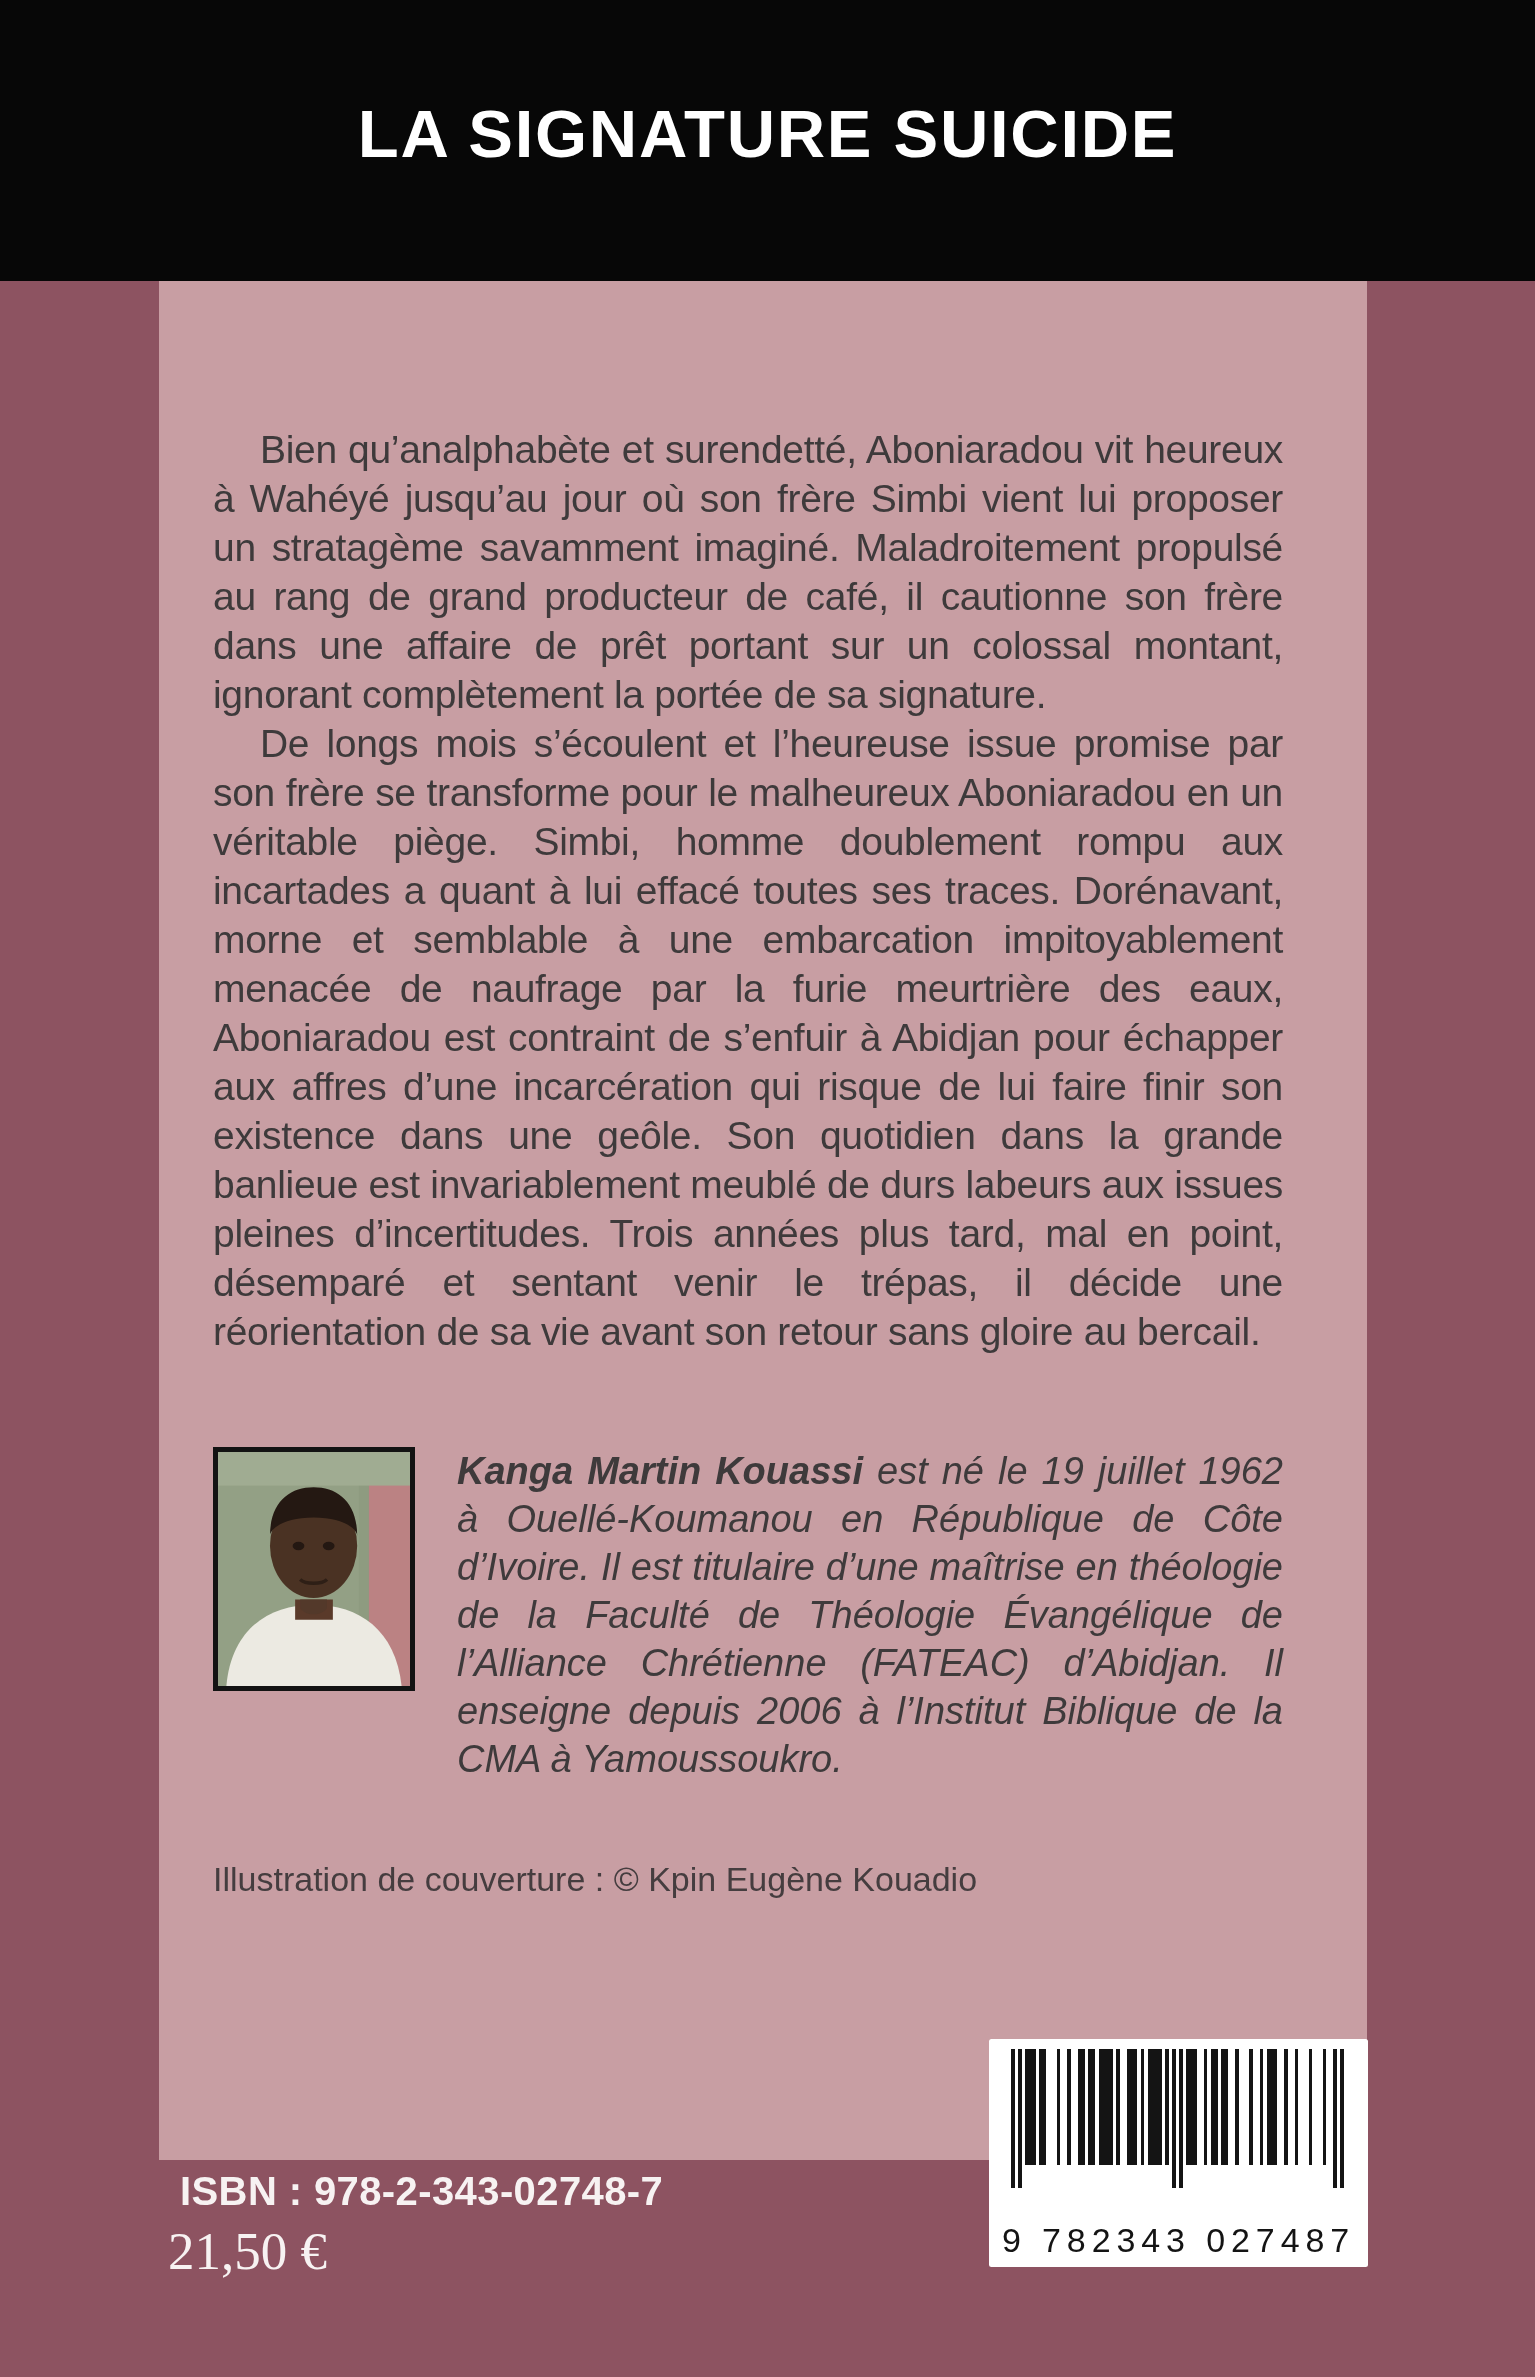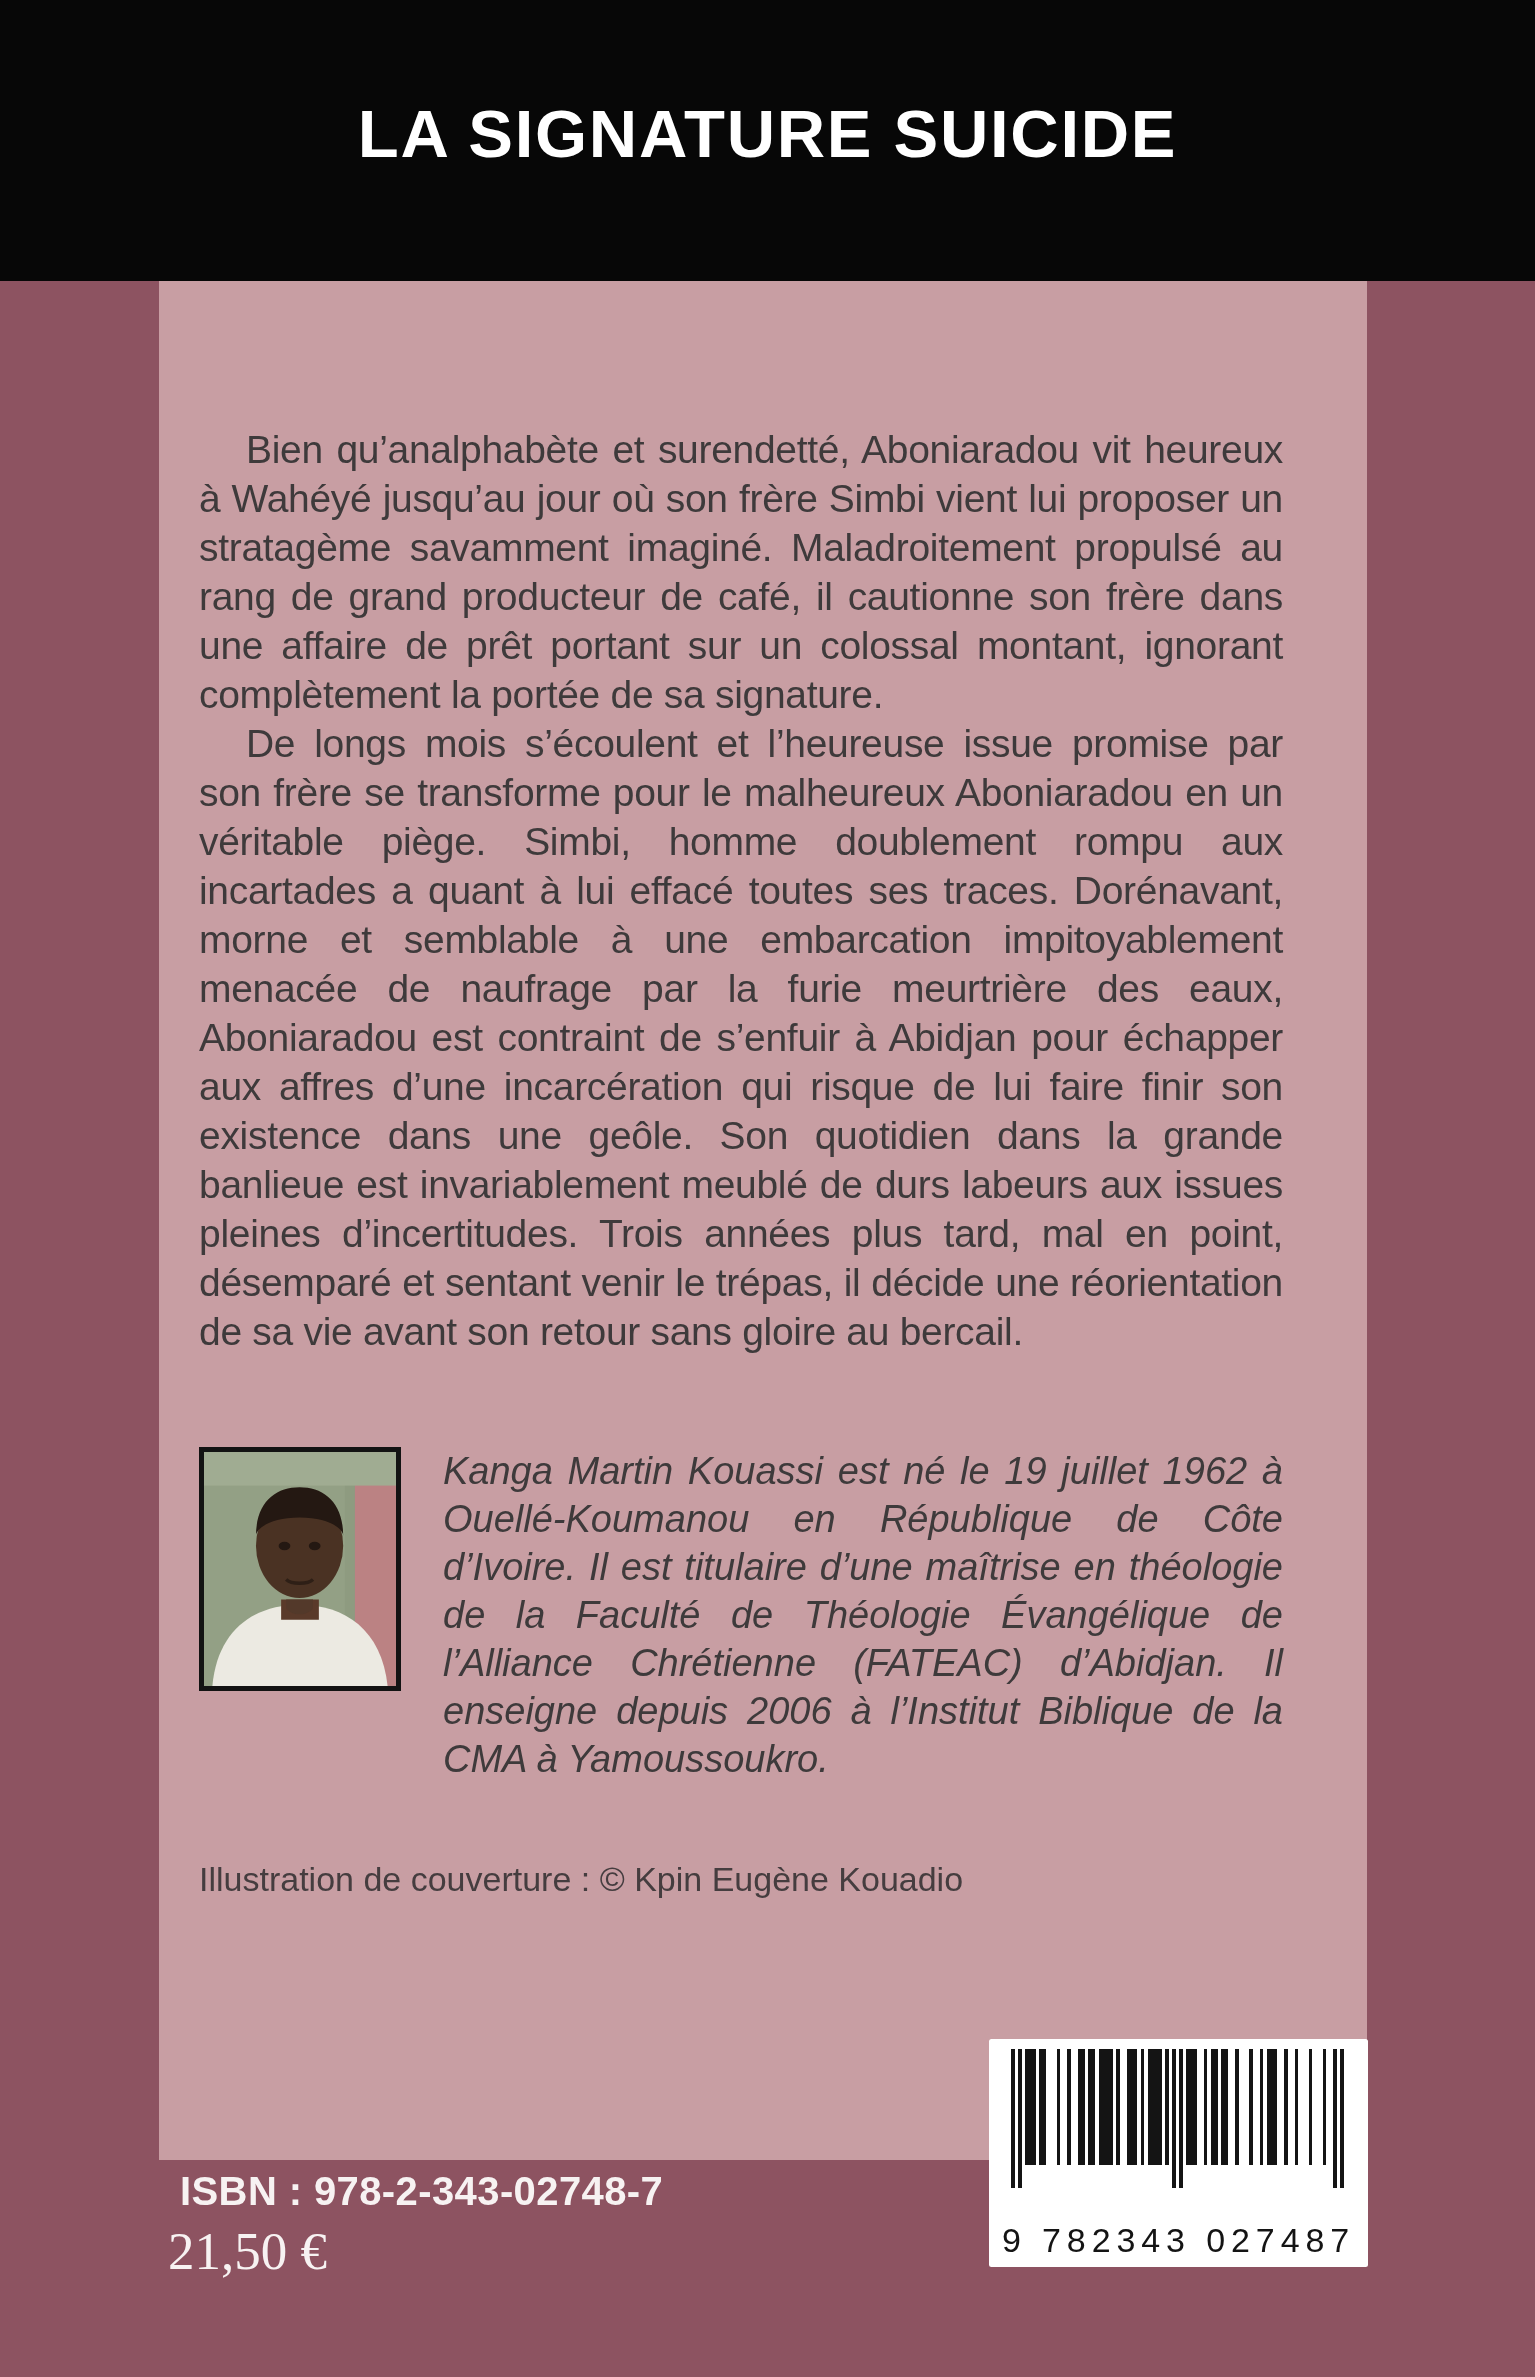--- a/index.html
+++ b/index.html
@@ -27,21 +27,21 @@
     letter-spacing:1.7px;
     margin-top:-15px;
   }
   
   .back-panel{
     position:absolute;left:159px;top:281px;
     width:1208px;height:1879px;
     background:#C89EA3;
   }
   .panel-inner{
-    padding:144px 84px 0 40px;
+    padding:144px 84px 0 54px;
     color:#3E3A3B;
   }
   .synopsis p{
     margin:0;
     font-size:39px;
     line-height:49px;
     text-align:justify;
     text-indent:47px;
     letter-spacing:-0.3px;
   }
@@ -58,21 +58,21 @@
     background:#96A089;
   }
   .author-bio{
     flex:1 1 auto;
     font-style:italic;
     font-size:38px;
     line-height:48px;
     text-align:justify;
     color:#3E3A3B;
   }
-  .author-name{font-weight:normal;}
+  .author-name{font-weight:bold;}
   .cover-credit{
     margin-top:77px;
     font-size:34px;
     color:#453D3F;
   }
   
   .barcode-box{
     position:absolute;
     left:989px;top:2039px;
     width:379px;height:228px;

